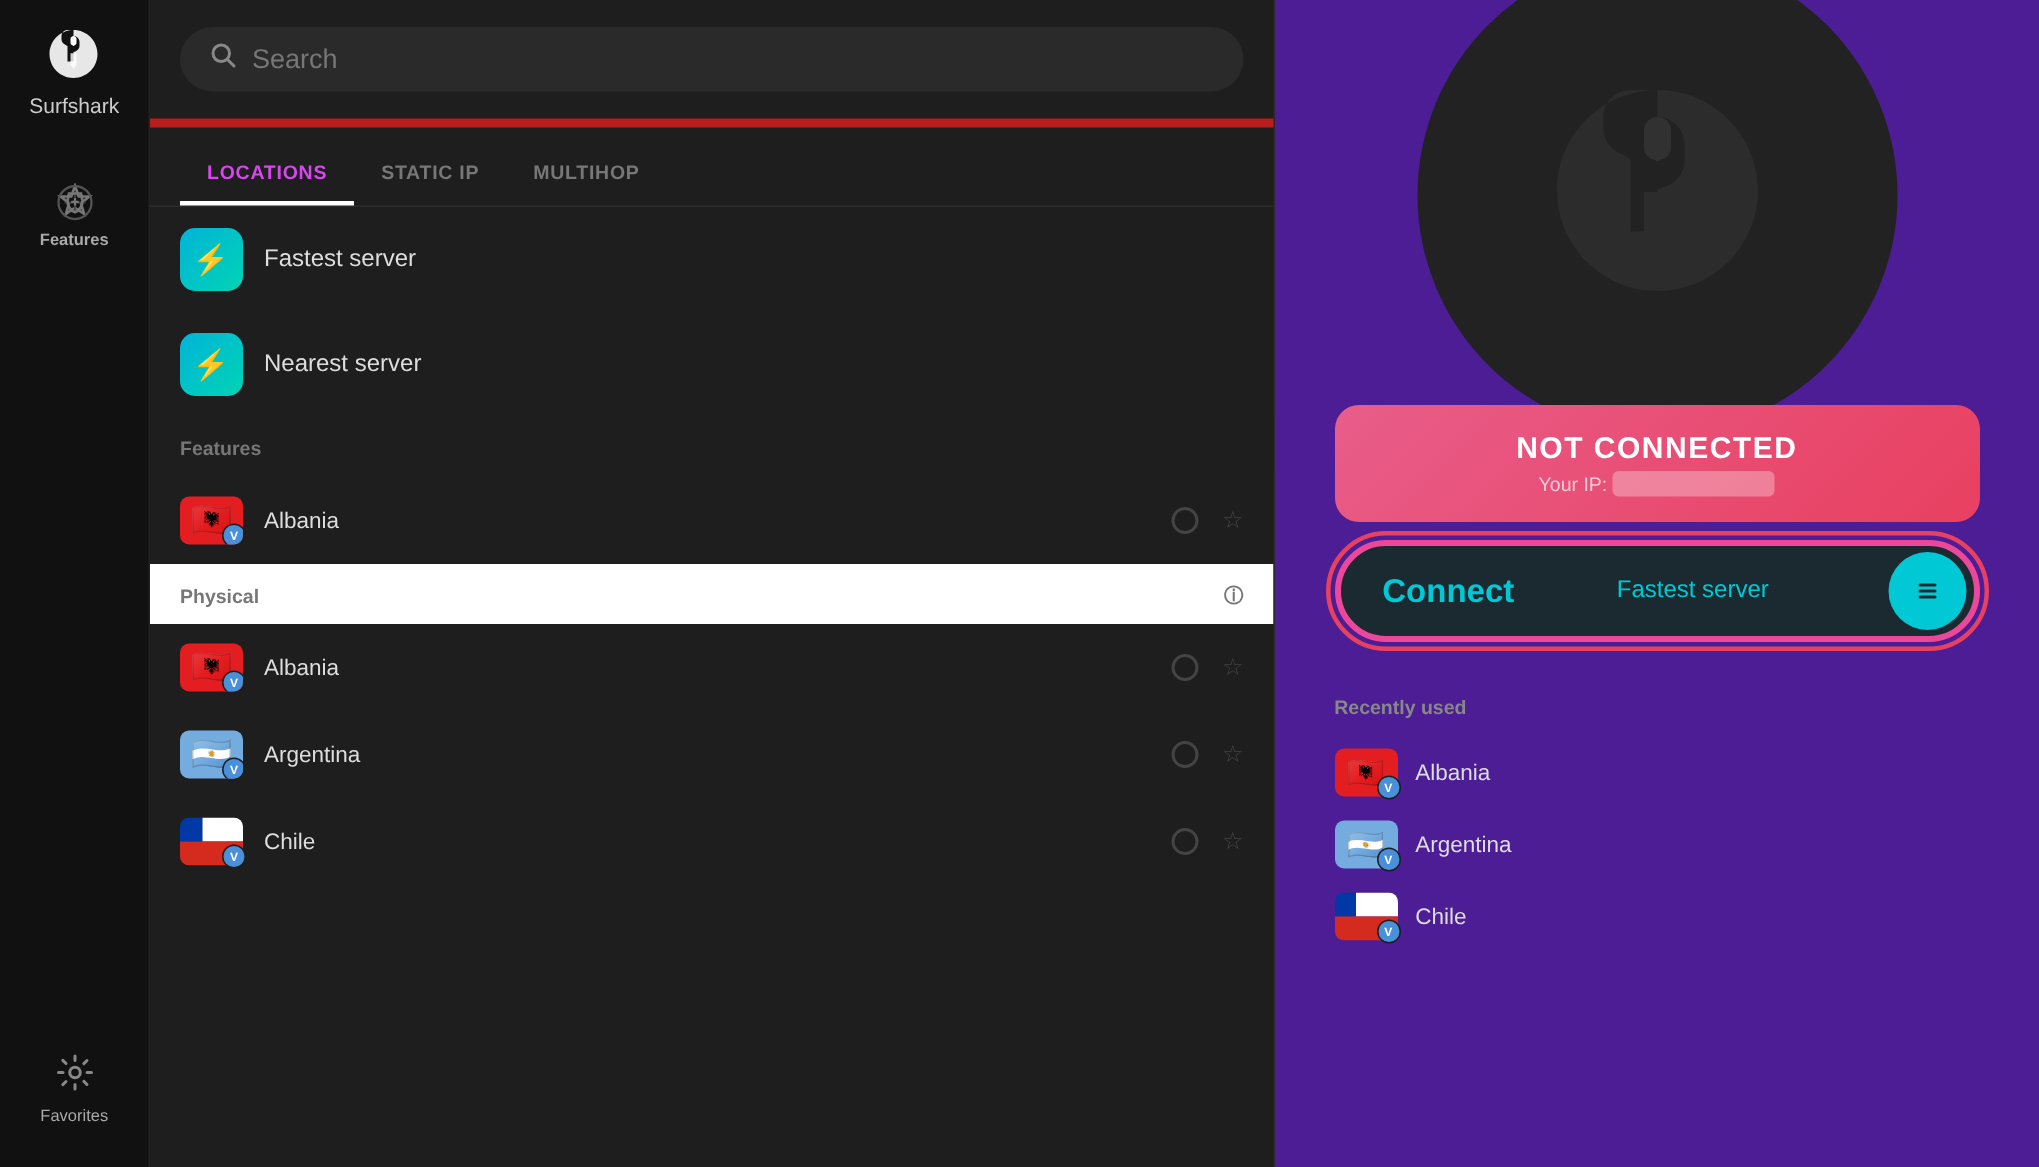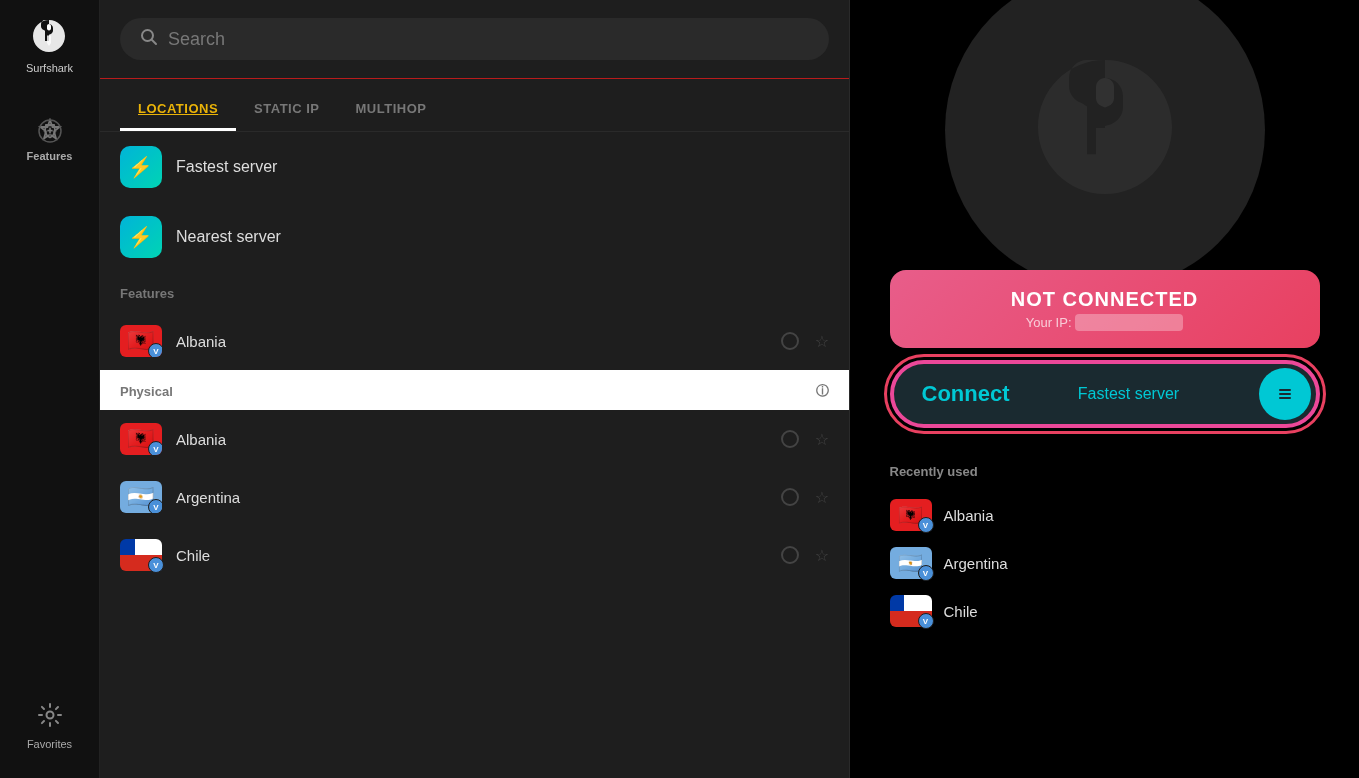--- a/index.html
+++ b/index.html
@@ -29,21 +29,21 @@
       flex-direction: column;
       align-items: center;
       margin-bottom: 30px;
     }
     .sidebar-logo .logo-icon {
       width: 40px;
       height: 40px;
       margin-bottom: 6px;
     }
     .sidebar-logo span {
-      font-size: 11px;
+      font-size: 14px;
       color: #ccc;
     }
     .sidebar-item {
       display: flex;
       flex-direction: column;
       align-items: center;
       cursor: pointer;
       padding: 12px 8px;
       border-radius: 8px;
       width: 80px;
@@ -82,21 +82,21 @@
       height: 100%;
       background: #1e1e1e;
       display: flex;
       flex-direction: column;
       border-right: 1px solid #2a2a2a;
     }
 
     
     .search-bar {
       padding: 18px 20px;
-      border-bottom: 1px solid #b91c1c;
+      border-bottom: 6px solid #b91c1c;
     }
     .search-input-wrap {
       background: #2a2a2a;
       border-radius: 30px;
       display: flex;
       align-items: center;
       padding: 10px 20px;
       gap: 10px;
     }
     .search-icon-wrap {
@@ -123,23 +123,22 @@
     .tab {
       padding: 8px 18px 12px;
       font-size: 13px;
       font-weight: 600;
       color: #777;
       cursor: pointer;
       border-bottom: 3px solid transparent;
       letter-spacing: 0.5px;
     }
     .tab.active {
-      color: #eab308;
+      color: #d946ef;
       border-bottom: 3px solid #fff;
-      text-decoration: underline;
     }
 
     
     .server-list {
       flex: 1;
       overflow-y: auto;
       padding: 0;
     }
     .server-list::-webkit-scrollbar { width: 6px; }
     .server-list::-webkit-scrollbar-thumb { background: #333; border-radius: 3px; }
@@ -247,21 +246,21 @@
       justify-content: space-between;
       padding: 12px 20px 10px;
       background: #ffffff;
     }
     .section-physical span { font-size: 13px; color: #777; font-weight: 600; }
     .info-icon { color: #555; font-size: 14px; cursor: pointer; }
 
     
     .right-panel {
       flex: 1;
-      background: #000000;
+      background: #4c1d95;
       display: flex;
       flex-direction: column;
       align-items: center;
       padding: 20px;
       position: relative;
     }
 
     
     .logo-circle {
       width: 320px;

